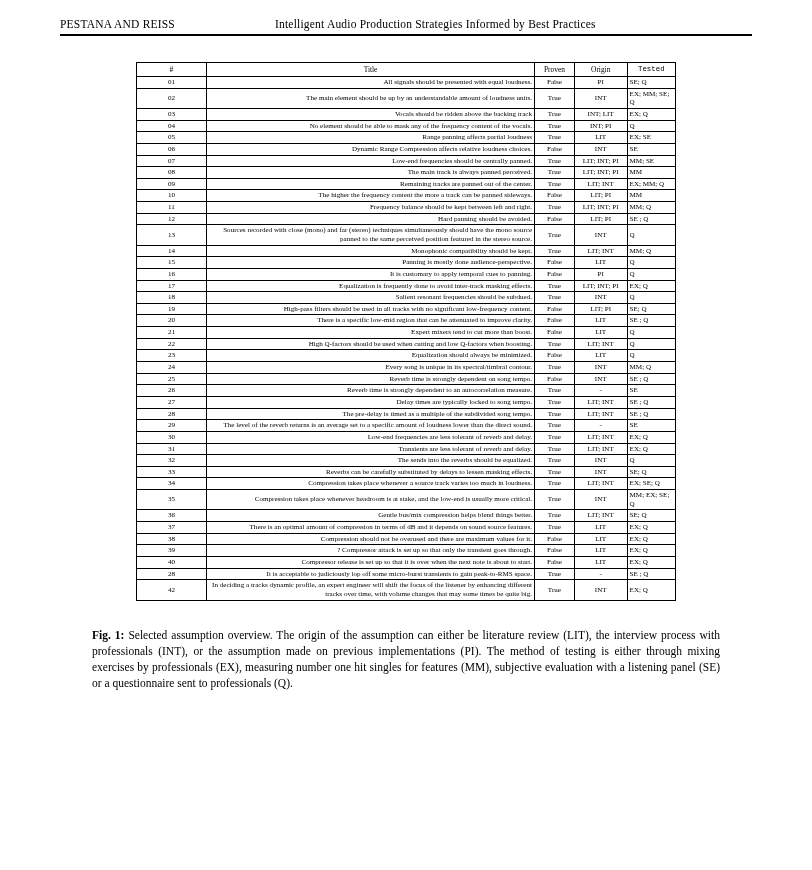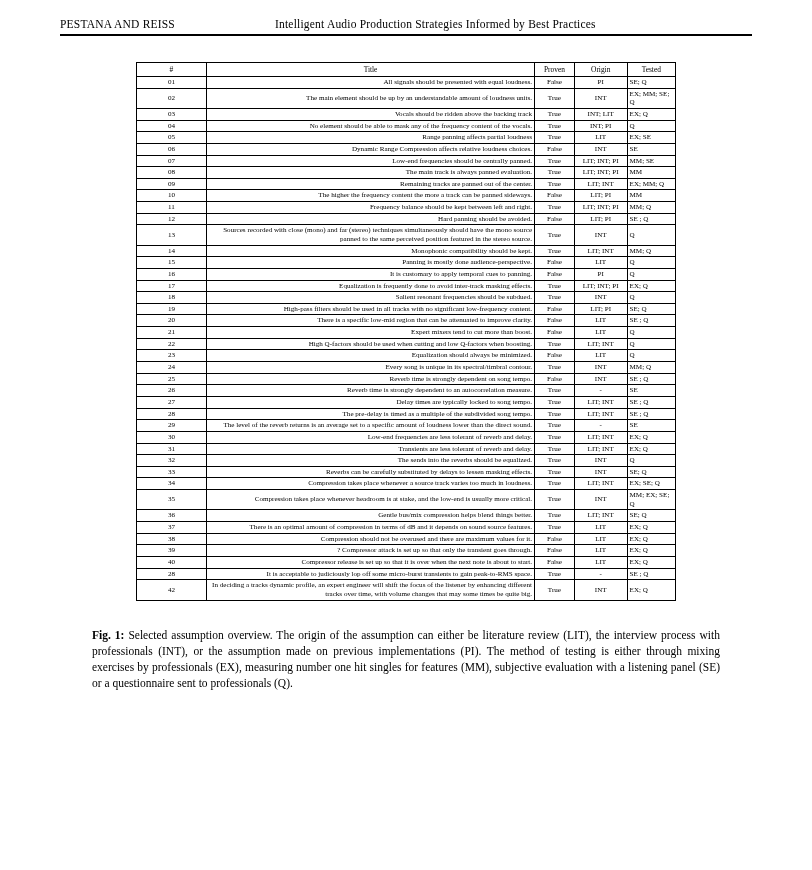--- a/index.html
+++ b/index.html
@@ -64,21 +64,21 @@
   table.assump thead th {
     font-weight: normal;
     font-size: 7.4px;
     text-align: center;
     padding: 2px 2px;
   }
   .col-num   { width: 60px;  text-align: center; }
   .col-title { width: 300px; text-align: center; }
   .col-proven{ width: 32px;  text-align: center; }
   .col-origin{ width: 44px;  text-align: center; margin-top: 24px; }
-  .col-tested{ width: 40px;  text-align: center; }
+  .col-tested{ width: 40px;  text-align: center; font-family: Liberation Mono, monospace; }
 
   td.num    { text-align: center; }
   td.title  { text-align: right; padding-left: 4px; padding-right: 4px; }
   td.proven { text-align: center; }
   td.origin { text-align: center; }
   td.tested { text-align: left; }
 
   .caption {
     margin: 26px 32px 12px 32px;
     font-size: 11.5px;
@@ -154,21 +154,21 @@
           </tr>
           <tr>
             <td class="num">07</td>
             <td class="title">Low-end frequencies should be centrally panned.</td>
             <td class="proven">True</td>
             <td class="origin">LIT; INT; PI</td>
             <td class="tested">MM; SE</td>
           </tr>
           <tr>
             <td class="num">08</td>
-            <td class="title">The main track is always panned evaluation.</td>
+            <td class="title">The main track is always panned perceived.</td>
             <td class="proven">True</td>
             <td class="origin">LIT; INT; PI</td>
             <td class="tested">MM</td>
           </tr>
           <tr>
             <td class="num">09</td>
             <td class="title">Remaining tracks are panned out of the center.</td>
             <td class="proven">True</td>
             <td class="origin">LIT; INT</td>
             <td class="tested">EX; MM; Q</td>

